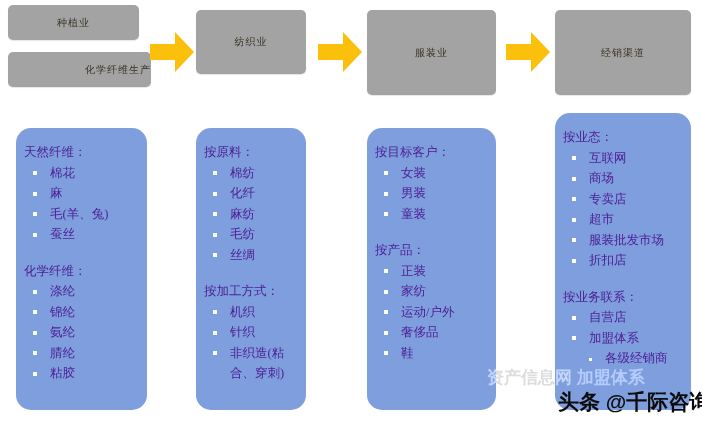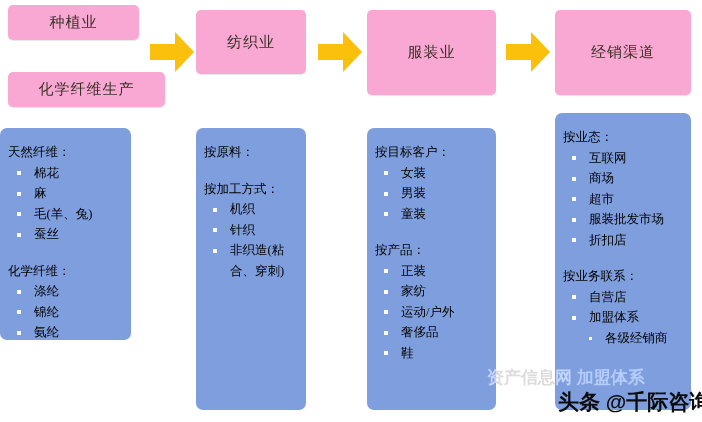--- a/index.html
+++ b/index.html
@@ -8,54 +8,54 @@
     background:#ffffff;
     font-family:"Liberation Serif","DejaVu Serif",serif;
     overflow:hidden;
     position:relative;
   }
   .canvas{position:relative;width:702px;height:422px;}
 
   
   .ybox{
     position:absolute;
-    background:#f9a8d4;
+    background:#a3a3a3;
     border-radius:5px;
     display:flex;align-items:center;justify-content:center;
     color:#3a3226;
-    font-size:15px;
+    font-size:10px;
     font-weight:normal;
     letter-spacing:1px;
     box-shadow:0 1px 1px rgba(0,0,0,.10);
   }
   #ybox-farming{left:8px;top:5px;width:131px;height:35px;}
-  #ybox-chemfiber{left:8px;top:72px;width:157px;height:35px;}
+  #ybox-chemfiber{left:8px;top:52px;width:143px;height:35px;justify-content:flex-end;}
   #ybox-textile{left:196px;top:10px;width:110px;height:64px;}
   #ybox-apparel{left:367px;top:10px;width:129px;height:85px;}
   #ybox-channel{left:555px;top:10px;width:136px;height:85px;}
 
   
   .arrow{position:absolute;width:44px;height:46px;}
   #arrow-1{left:150px;top:29px;}
   #arrow-2{left:318px;top:29px;}
   #arrow-3{left:506px;top:29px;}
 
   
   .bbox{
     position:absolute;
     background:#7f9edd;
-    border-radius:7px;
-    color:#000000;
+    border-radius:15px;
+    color:#4c1d95;
     font-size:12.5px;
     line-height:20.5px;
     padding:14px 6px 8px 8px;
     box-sizing:border-box;
     overflow:hidden;
   }
-  #bbox-fiber   {left:0;  top:128px;width:131px;height:212px;}
+  #bbox-fiber   {left:16px;  top:128px;width:131px;height:282px;}
   #bbox-textile {left:196px;top:128px;width:110px;height:282px;}
   #bbox-apparel {left:367px;top:128px;width:129px;height:282px;}
   #bbox-channel {left:555px;top:113px;width:136px;height:297px;}
 
   .grp-title{display:block;white-space:nowrap;}
   .gap{height:16px;}
   ul.items{list-style:none;margin:0;padding:0;}
   ul.items li{
     position:relative;
     padding-left:26px;
@@ -140,20 +140,27 @@
       <li>涤纶</li>
       <li>锦纶</li>
       <li>氨纶</li>
       <li>腈纶</li>
       <li>粘胶</li>
     </ul>
   </div>
 
   <div class="bbox" id="bbox-textile">
     <span class="grp-title">按原料：</span>
+    <ul class="items">
+      <li>棉纺</li>
+      <li>化纤</li>
+      <li>麻纺</li>
+      <li>毛纺</li>
+      <li>丝绸</li>
+    </ul>
     <div class="gap"></div>
     <span class="grp-title">按加工方式：</span>
     <ul class="items">
       <li>机织</li>
       <li>针织</li>
       <li class="wrap">非织造(粘合、穿刺)</li>
     </ul>
   </div>
 
   <div class="bbox" id="bbox-apparel">
@@ -172,20 +179,21 @@
       <li>奢侈品</li>
       <li>鞋</li>
     </ul>
   </div>
 
   <div class="bbox" id="bbox-channel">
     <span class="grp-title">按业态：</span>
     <ul class="items">
       <li>互联网</li>
       <li>商场</li>
+      <li>专卖店</li>
       <li>超市</li>
       <li>服装批发市场</li>
       <li>折扣店</li>
     </ul>
     <div class="gap"></div>
     <span class="grp-title">按业务联系：</span>
     <ul class="items">
       <li>自营店</li>
       <li>加盟体系</li>
       <li class="sub">各级经销商</li>

